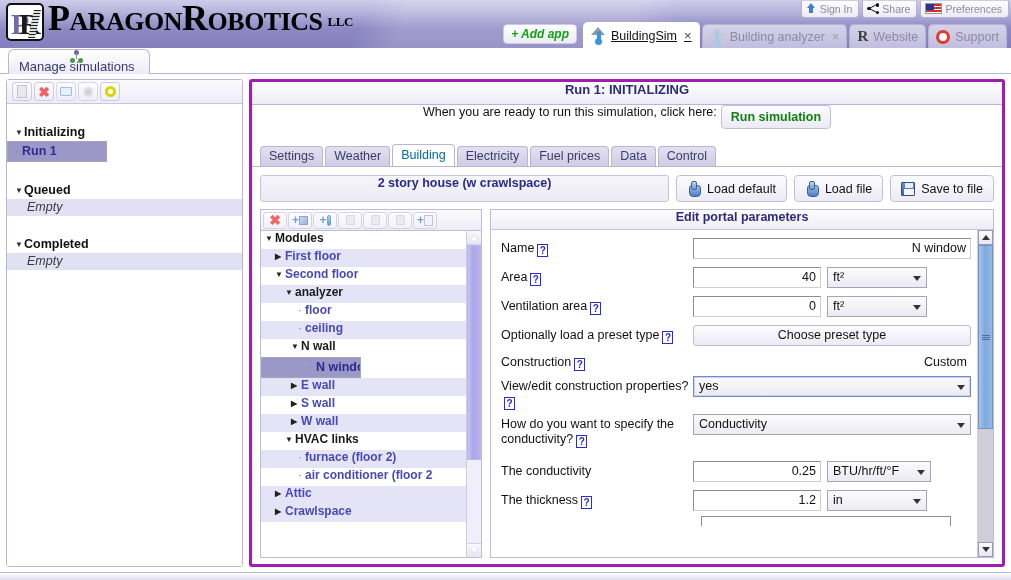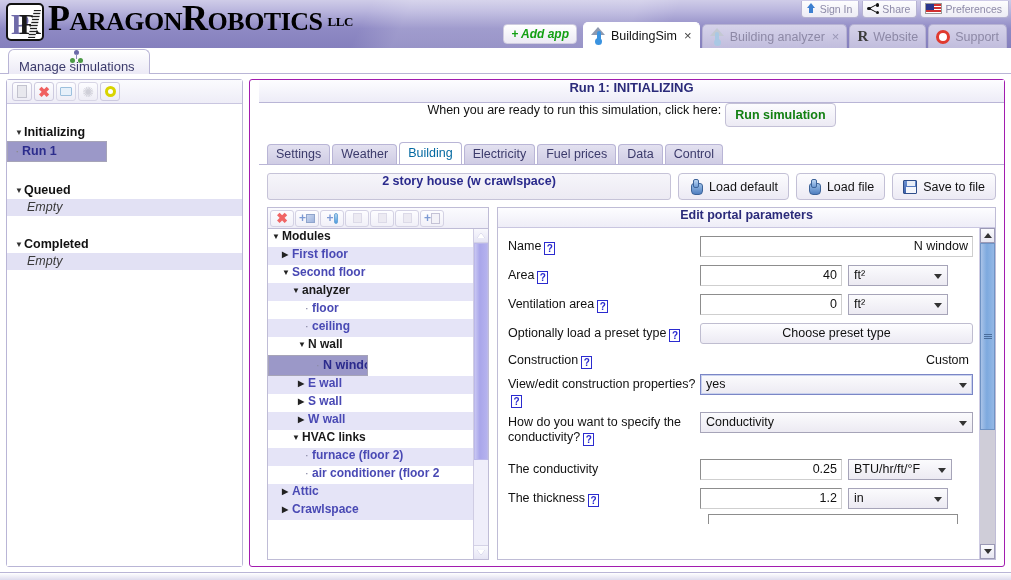--- a/index.html
+++ b/index.html
@@ -139,20 +139,21 @@
     background: linear-gradient(to bottom,#d6d3ea,#c1bddd);
     color: #8d89a6;
     font-size: 12.5px;
     white-space: nowrap;
   }
   .apptab.active {
     background: #ffffff;
     color: #111;
     height: 26px;
     border-color: #ffffff;
+    text-decoration: underline;
   }
   .apptab .x { color:#9a97b5; font-size: 13px; margin-left: 2px; }
   .apptab.active .x { color:#444; }
   .ico-therm {
     width: 15px; height: 17px; position: relative; display: inline-block;
   }
   .ico-therm .roof {
     position: absolute; left: 0; top: 0; width: 0; height: 0;
     border-left: 7.5px solid transparent; border-right: 7.5px solid transparent;
     border-bottom: 8px solid #8e9ab0;
@@ -259,24 +260,23 @@
   .trow .caret { display:inline-block; width: 9px; color: #333; font-size: 8px; vertical-align: 1px;}
   .trow .bullet { display:inline-block; width:9px; color:#8a8a8a; font-size:9px; text-align:center;}
   .trow .runlbl { color:#2c2c8c; font-weight:bold; }
   .trow .empty { font-style: italic; color:#3a3a3a; padding-left: 12px;}
 
   
   .right-panel {
     flex: 1;
     display: flex; flex-direction: column;
     height: 488px;
-    border: 1px solid #a21caf;
+    border: 3px solid #a21caf;
     background: #fff;
     border-radius: 3px;
-    padding-left: 9px;
   }
   .run-title {
     height: 23px; line-height: 23px;
     text-align: center;
     font: bold 13px "Liberation Sans", sans-serif;
     color: #2b2b7a;
     background: linear-gradient(to bottom,#fdfdff,#edecf7);
     border-bottom: 1px solid #b9b5d6;
   }
   .run-row {
@@ -507,21 +507,21 @@
     border: 1px solid #8d8d8d;
     border-right-color: #cfcfcf; border-bottom-color: #cfcfcf;
     background: #fff;
     font-size: 12.5px;
     color: #111;
     text-align: right;
     padding: 0 4px;
     line-height: 19px;
   }
   .tinput.wide { width: 100%; }
-  .tinput.num { width: 142px; }
+  .tinput.num { width: 128px; }
   .sel {
     height: 21px;
     width: 100px;
     border: 1px solid #a6a4b8;
     background: linear-gradient(to bottom,#fbfbfd,#eceaf2);
     font-size: 12.5px;
     color: #111;
     padding: 0 16px 0 5px;
     line-height: 19px;
     position: relative;

